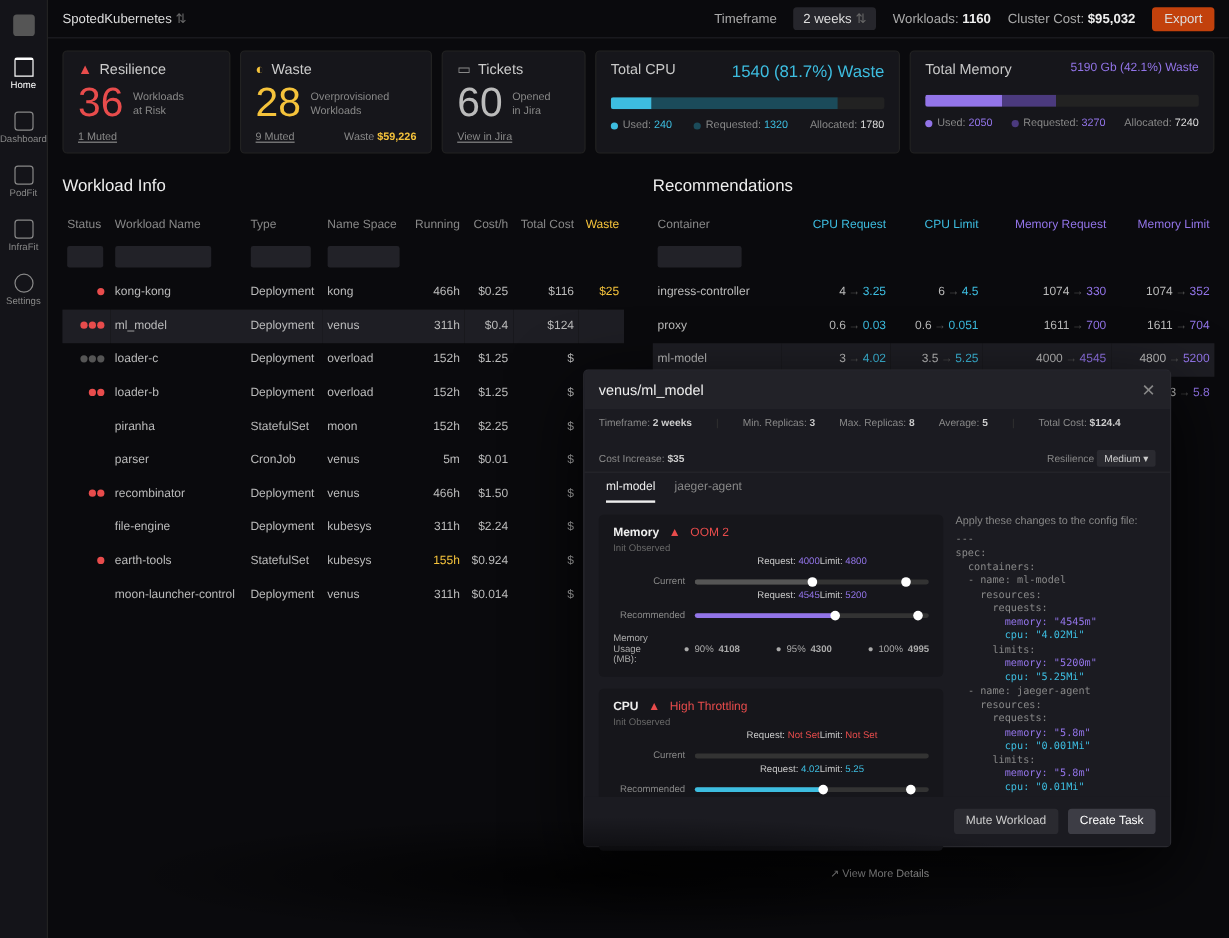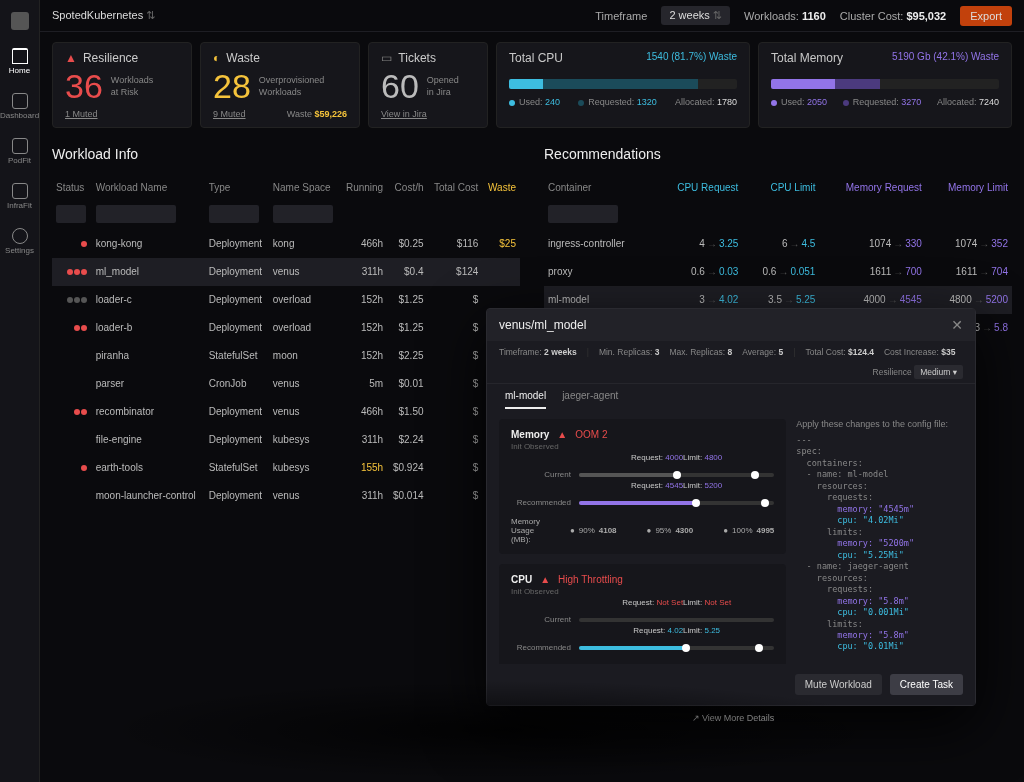--- a/index.html
+++ b/index.html
@@ -74,21 +74,21 @@
 .rec-val2 { color: #9274e8; }
 
 .modal {
   position: absolute; left: 486px; top: 308px; width: 490px; height: 398px;
   background: #1b1b21; border: 1px solid #2a2a30; border-radius: 4px;
   box-shadow: 0 20px 60px rgba(0,0,0,0.9);
 }
 .modal-head { display: flex; align-items: center; padding: 8px 12px; background: #222228; }
 .modal-title { font-size: 12px; color: #eee; }
 .close-x { margin-left: auto; color: #888; cursor: pointer; font-size: 14px; }
-.modal-meta { display: flex; gap: 10px; padding: 6px 12px; font-size: 8.5px; color: #888; border-bottom: 1px solid #26262c; flex-wrap: wrap; align-items:center;}
+.modal-meta { display: flex; gap: 20px; padding: 6px 12px; font-size: 8.5px; color: #888; border-bottom: 1px solid #26262c; flex-wrap: wrap; align-items:center;}
 .modal-meta .sep { color: #333; }
 .res-select { background: #2a2a30; padding: 2px 6px; border-radius: 2px; color: #ccc; }
 .modal-tabs { display: flex; gap: 16px; padding: 6px 18px 0; font-size: 10px; }
 .modal-tab { color: #888; padding-bottom: 6px; cursor: pointer; }
 .modal-tab.active { color: #eee; border-bottom: 2px solid #eee; }
 .modal-body { display: flex; gap: 10px; padding: 10px 12px; }
 .sliders { flex: 1.4; display: flex; flex-direction: column; gap: 10px; }
 .slider-card { background: #16161b; border-radius: 4px; padding: 10px 12px; }
 .sc-head { display: flex; align-items: center; gap: 8px; font-size: 10px; margin-bottom: 2px;}
 .sc-sub { font-size: 8px; color: #666; }
@@ -193,21 +193,21 @@
         <div style="margin-top:4px">
             <div class="card-sub">Opened</div>
             <div class="card-sub">in Jira</div>
           </div>
         </div>
       <div class="card-foot">View in Jira</div>
     </div>
     <div class="card wide">
       <div class="cpu-head">
           <span>Total CPU</span>
-          <span class="cyan" style="font-size:10px">1540 (81.7%) Waste</span>
+          <span class="cyan" style="font-size:14px">1540 (81.7%) Waste</span>
         </div>
       <div class="bar-track">
           <div class="bar-seg cpu-used"></div>
           <div class="bar-seg cpu-req"></div>
         </div>
       <div class="legend">
         <span><span class="dot" style="background:#3dbde0"></span><span>Used:</span> <span class="cyan">240</span></span>
         <span><span class="dot" style="background:#1b4b5a"></span><span>Requested:</span> <span class="cyan">1320</span></span>
         <span><span>Allocated:</span> <span style="color:#ddd">1780</span></span>
       </div>

